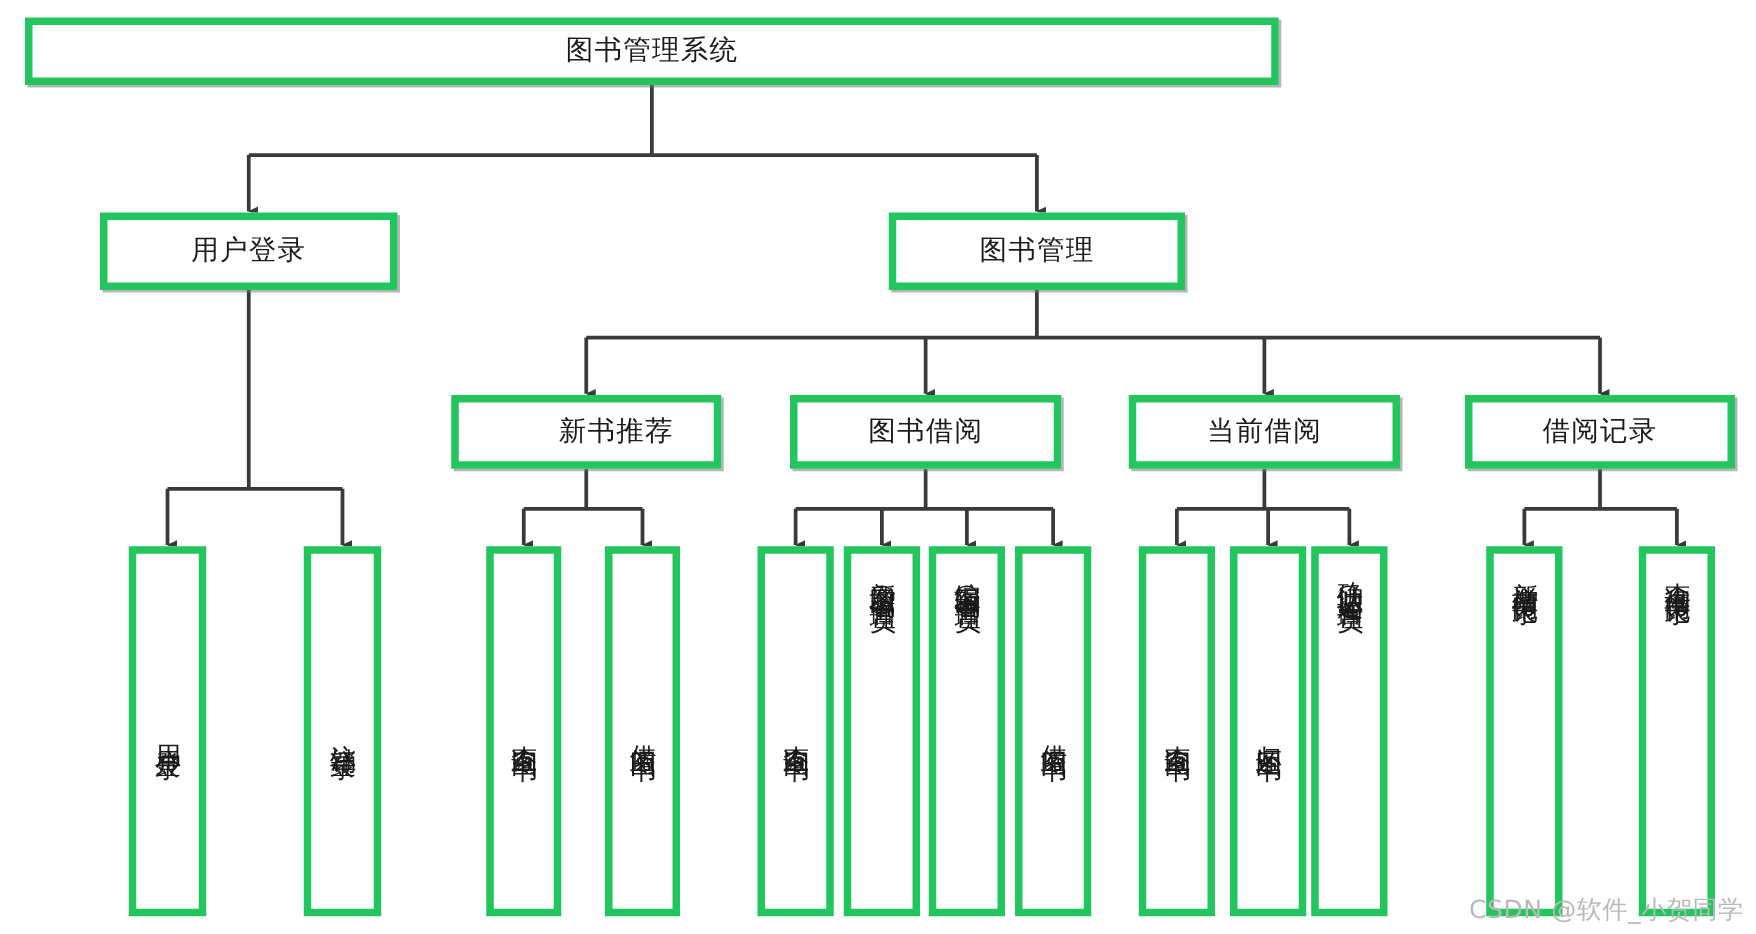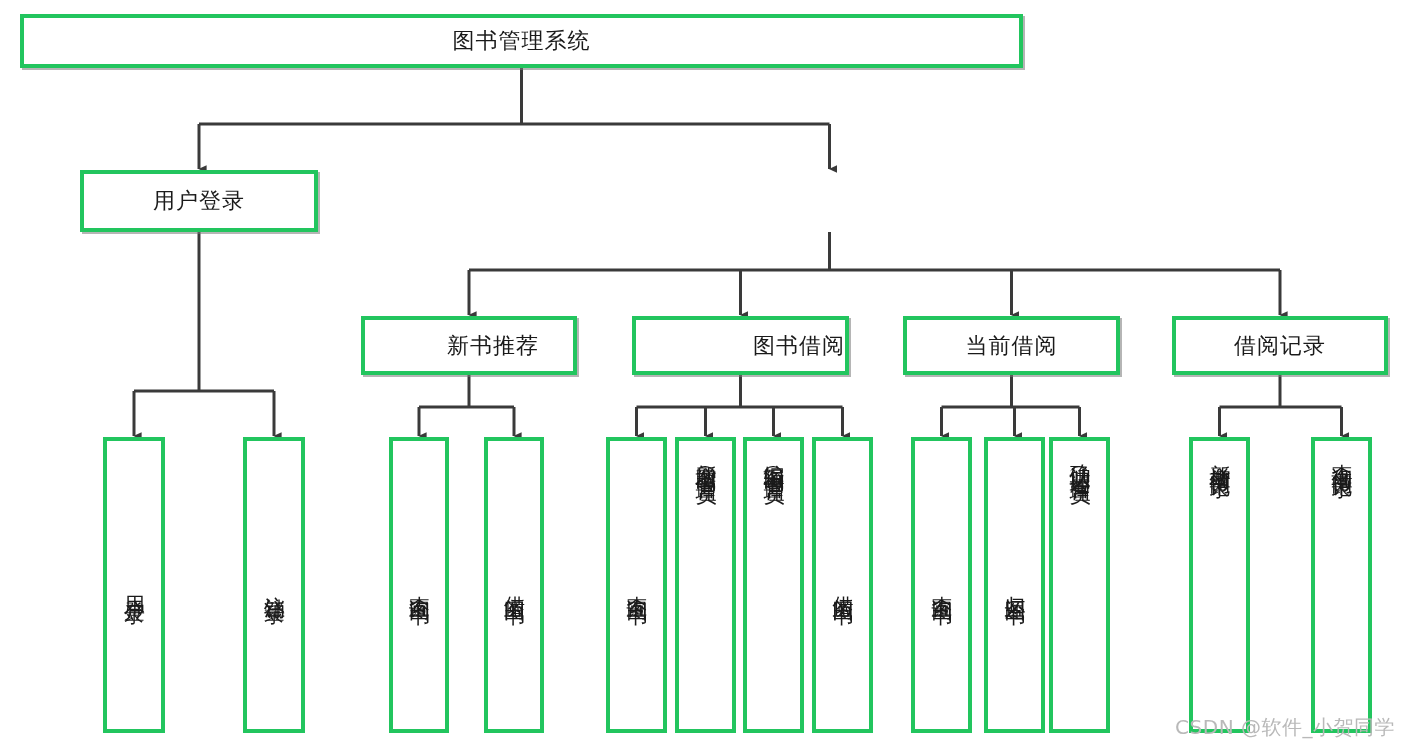--- a/index.html
+++ b/index.html
@@ -18,21 +18,21 @@
     position: absolute;
     left: 0;
     top: 0;
     width: 1405px;
     height: 747px;
   }
   .node-box {
     position: absolute;
     box-sizing: border-box;
     background: #ffffff;
-    border: 4px solid #22c55e;
+    border: 6px solid #22c55e;
     display: flex;
     align-items: center;
     justify-content: center;
   }
   .node-box.shadowed {
     box-shadow: 2px 2px 0 0 rgba(120,120,120,0.55);
   }
   .node-label {
     color: #1a1a1a;
     font-size: 22px;
@@ -131,25 +131,28 @@
       </g>
   </svg>
 
   <div class="node-box shadowed" id="node-root" style="left: 20px; top: 14px; width: 1003px; height: 54px;">
     <span class="node-label">图书管理系统</span>
   </div>
 
   <div class="node-box shadowed" id="node-user-login" style="left: 80px; top: 170px; width: 238px; height: 62px;">
     <span class="node-label">用户登录</span>
   </div>
+  <div class="node-box shadowed" id="node-book-manage" style="left: 711px; top: 170px; width: 237px; height: 62px;">
+    <span class="node-label">图书管理</span>
+  </div>
 
   <div class="node-box shadowed" id="node-new-book-rec" style="left: 361px; top: 316px; width: 216px; height: 59px; padding-left: 48px;">
     <span class="node-label">新书推荐</span>
   </div>
-  <div class="node-box shadowed" id="node-book-borrow" style="left: 632px; top: 316px; width: 217px; height: 59px; justify-content: flex-end;">
+  <div class="node-box shadowed" id="node-book-borrow" style="left: 632px; top: 316px; width: 217px; height: 59px;">
     <span class="node-label">图书借阅</span>
   </div>
   <div class="node-box shadowed" id="node-current-borrow" style="left: 903px; top: 316px; width: 217px; height: 59px;">
     <span class="node-label">当前借阅</span>
   </div>
   <div class="node-box shadowed" id="node-borrow-record" style="left: 1172px; top: 316px; width: 216px; height: 59px;">
     <span class="node-label">借阅记录</span>
   </div>
 
   <div class="node-box vertical center-v" id="node-leaf-user-login" style="left: 103px; top: 437px; width: 62px; height: 296px;">

